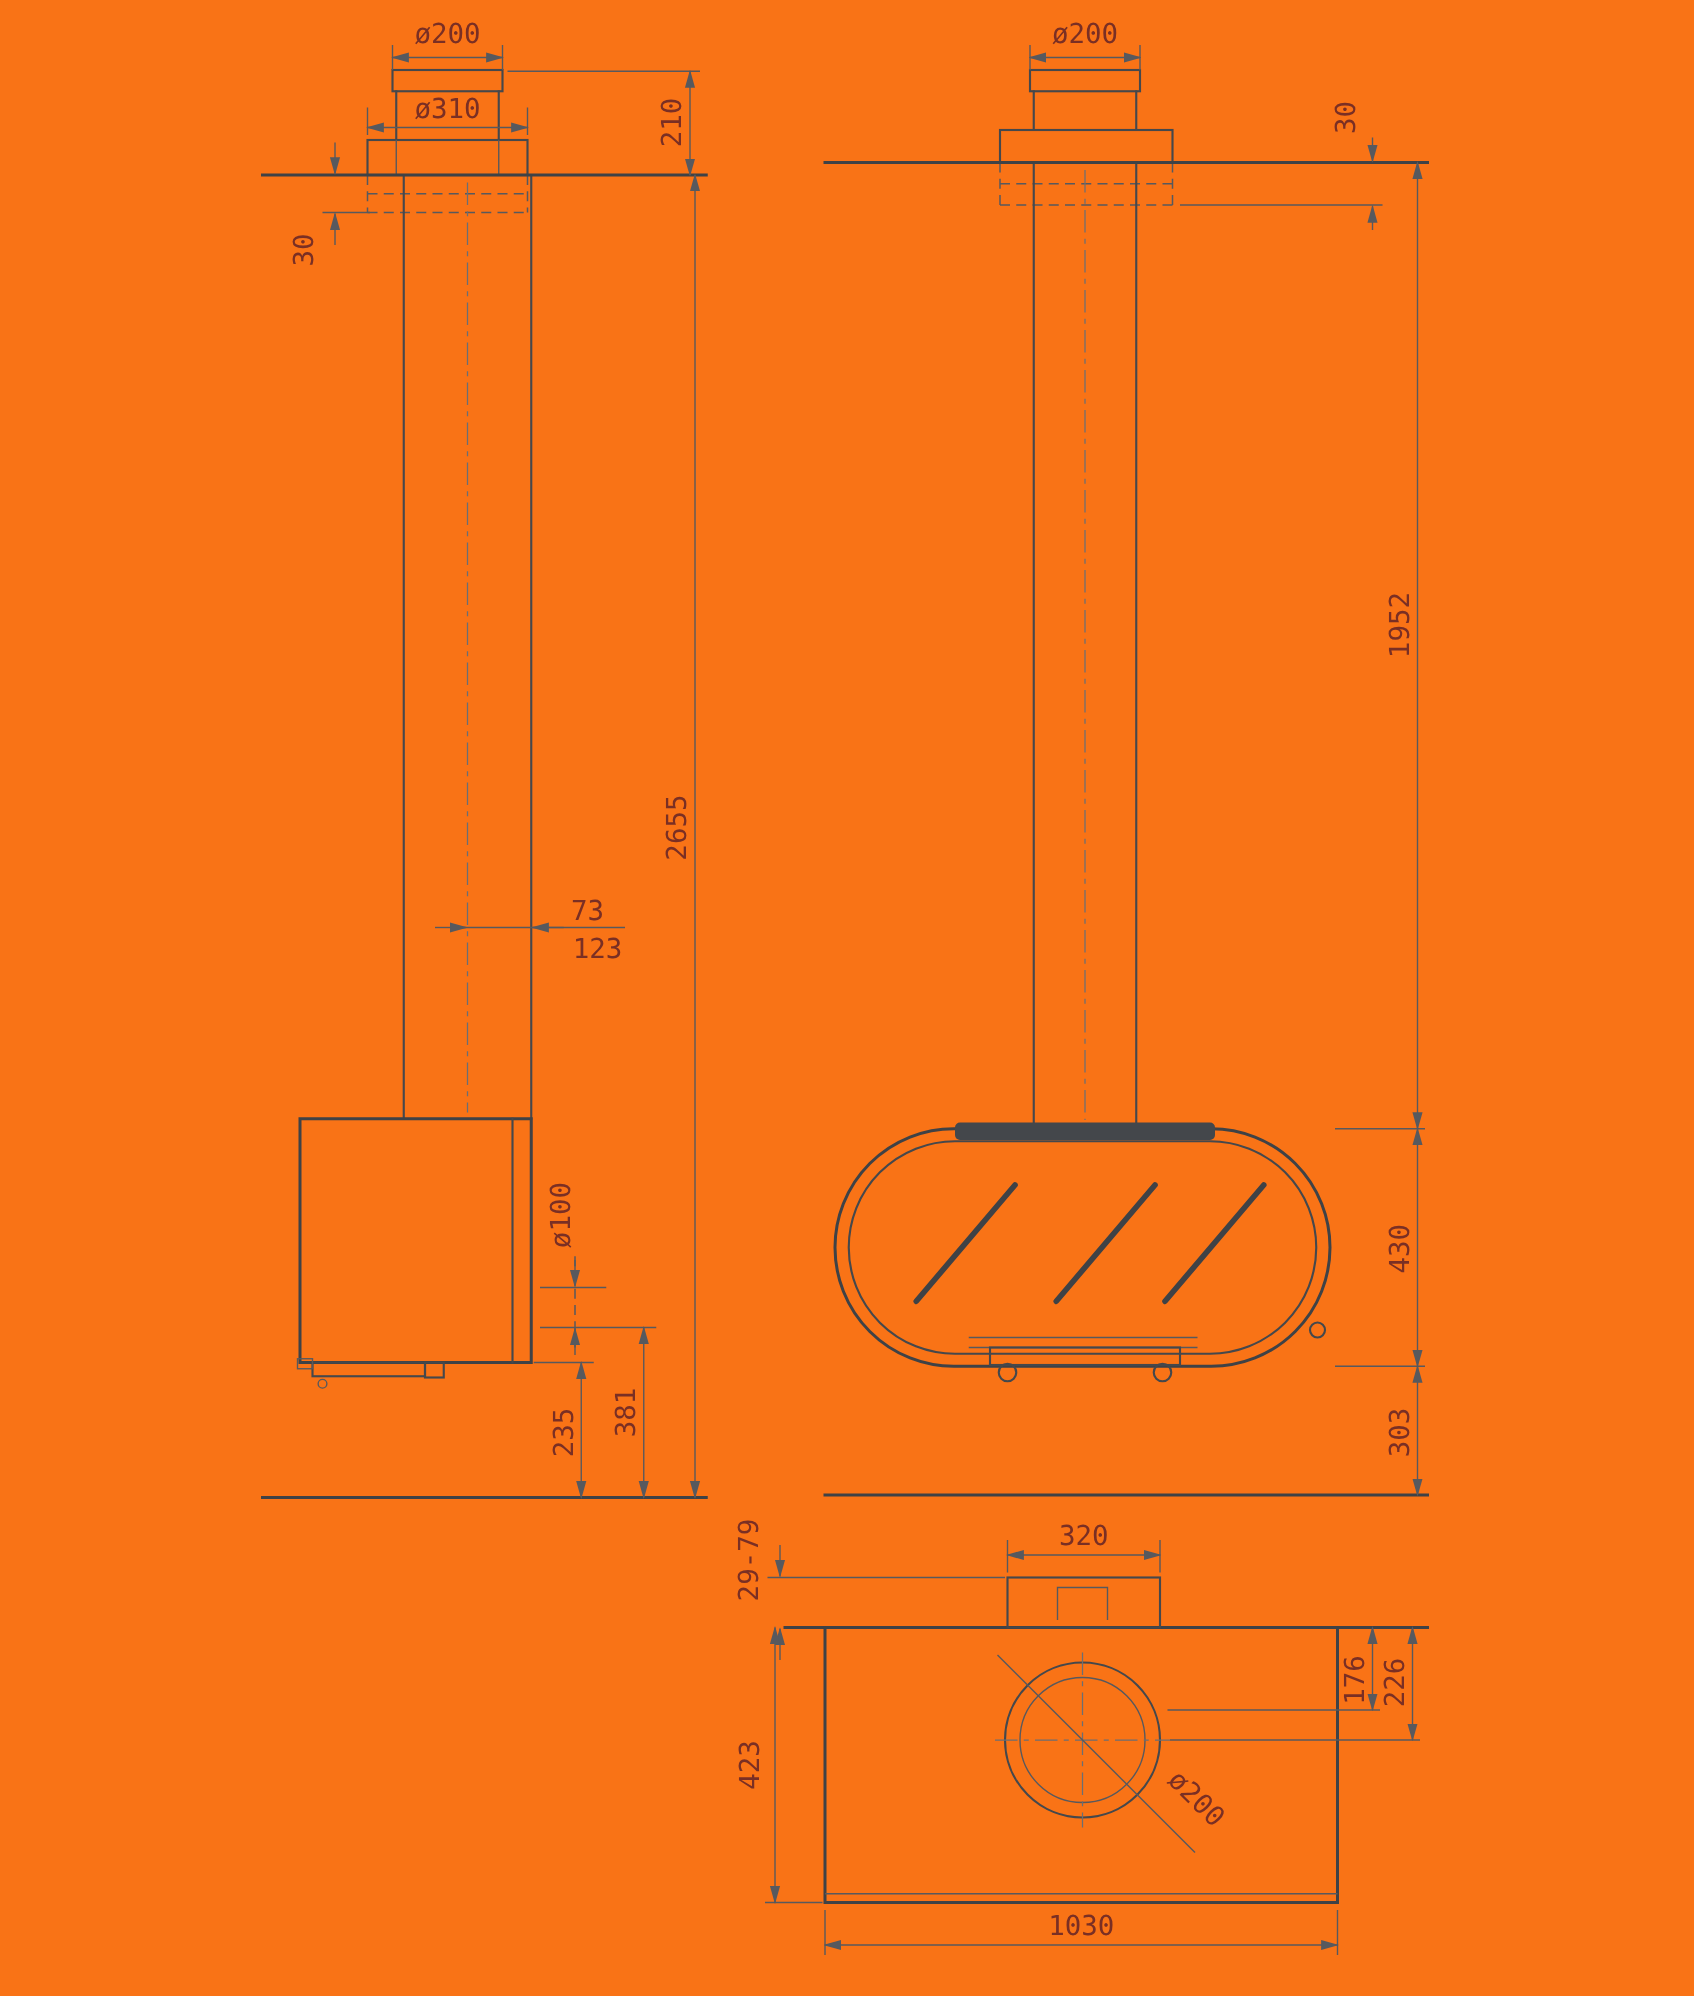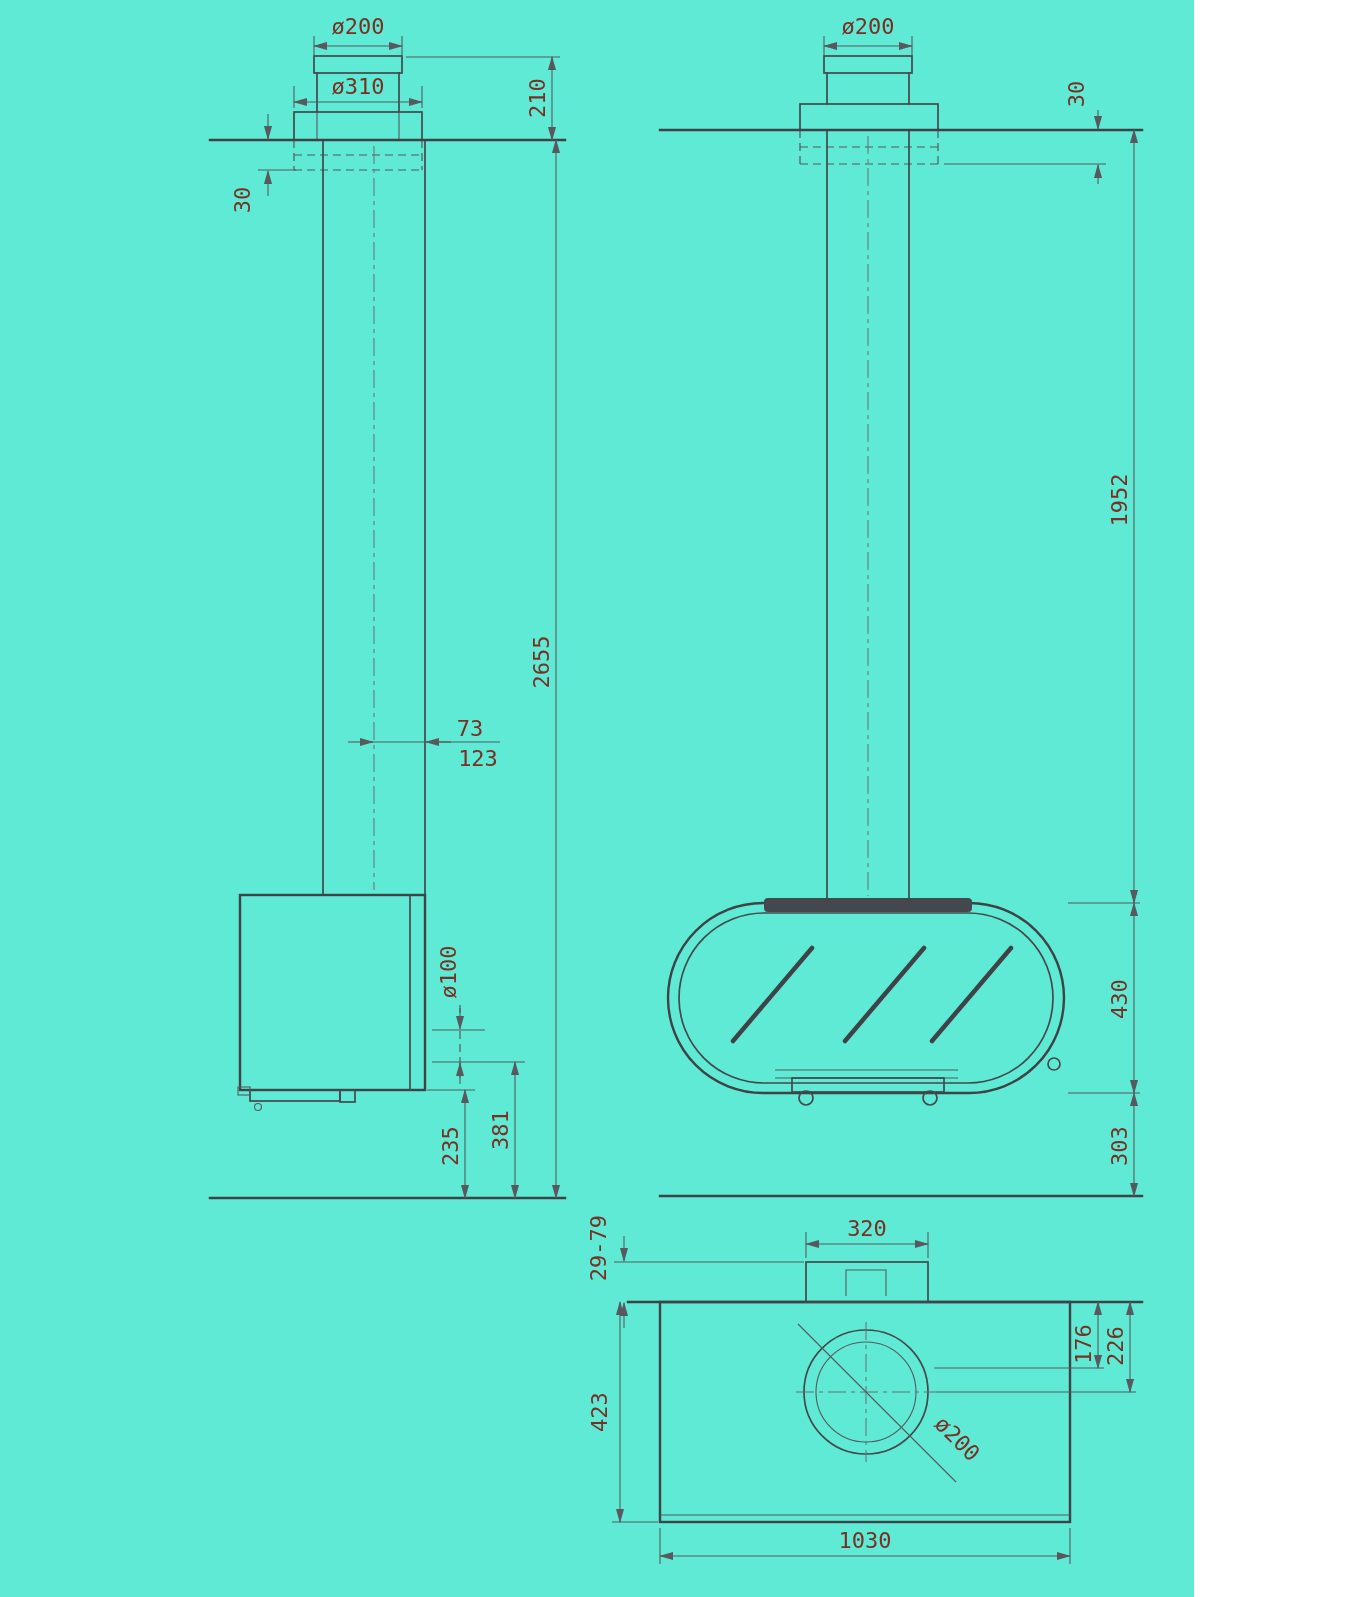--- a/index.html
+++ b/index.html
@@ -1,17 +1,17 @@
 <!DOCTYPE html>
 <html><head>
 <meta charset="utf-8">
 <style>
   html,body{margin:0;padding:0;background:#ffffff;}
   body{width:1355px;height:1597px;font-family:"DejaVu Sans Mono",monospace;}
-  .stage{position:relative;width:1194px;height:1597px;background:#5eead4;overflow:hidden;}
+  .stage{position:relative;width:1355px;height:1597px;background:#f97316;overflow:hidden;}
   svg{display:block;}
   
   .ol{stroke:#3f4246;stroke-width:2.4;fill:none;stroke-linecap:square;}
   .ml{stroke:#45484c;stroke-width:1.7;fill:none;stroke-linecap:square;}
   .tl{stroke:#57595e;stroke-width:1.1;fill:none;}
   .dim{stroke:#57595e;stroke-width:1.1;fill:none;}
   .dl{stroke:#57595e;stroke-width:1.2;fill:none;stroke-dasharray:8 5;}
   .cl{stroke:#6b6e73;stroke-width:1;fill:none;stroke-dasharray:18 5 4 5;}
   .band{fill:#44474b;stroke:none;}
   .refl{stroke:#3f4246;stroke-width:4.5;fill:none;stroke-linecap:round;}

